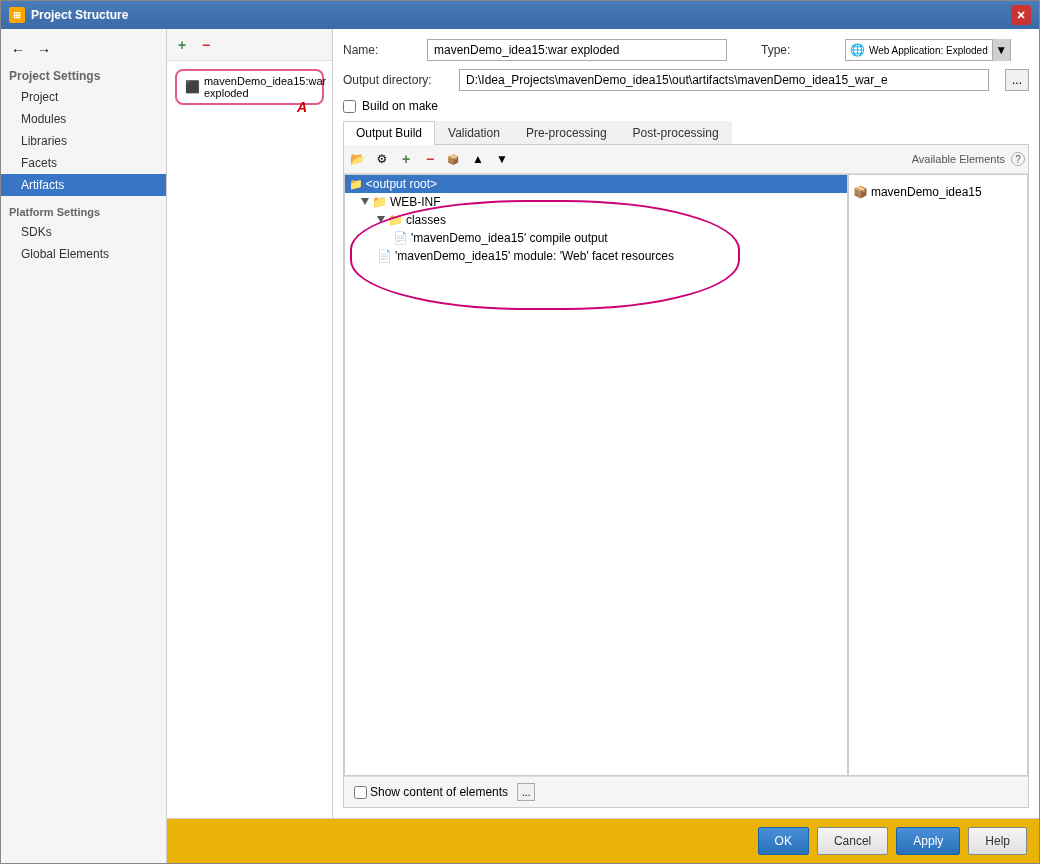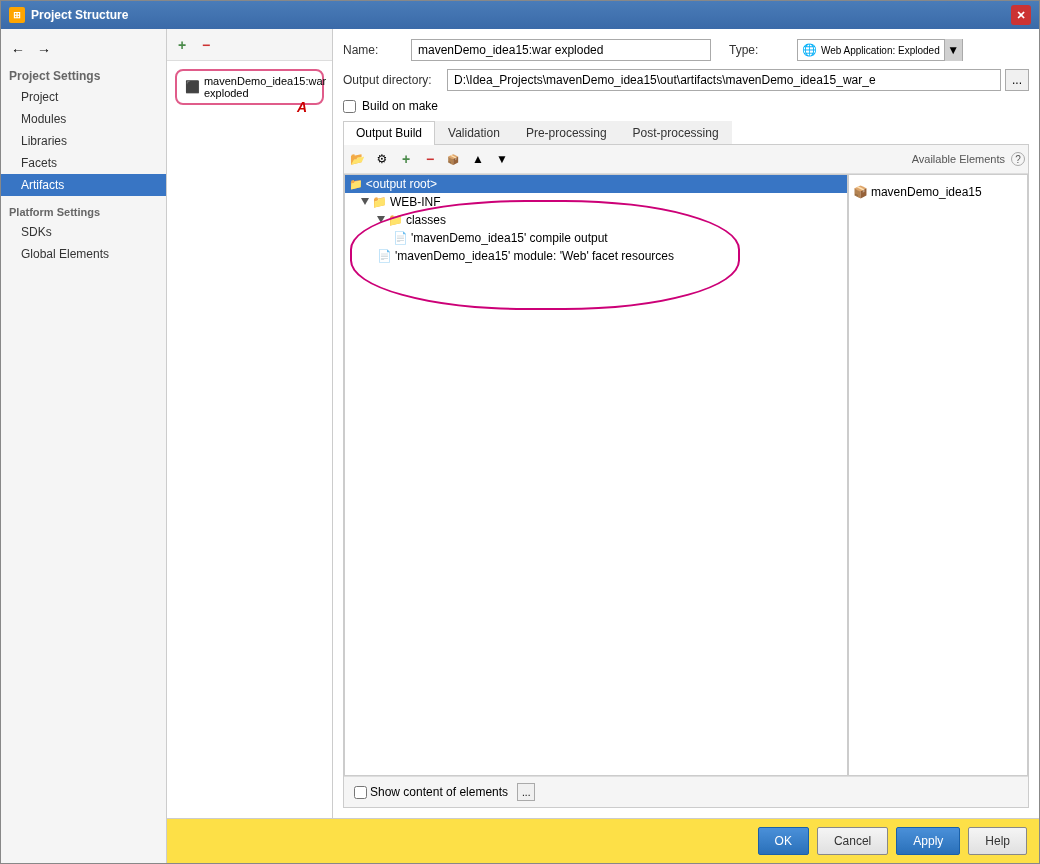--- a/index.html
+++ b/index.html
@@ -30,26 +30,26 @@
     
     .artifacts-panel { width: 166px; border-right: 1px solid #ccc; flex-shrink: 0; background: white; position: relative; }
     
     .split-area { display: flex; flex: 1; overflow: hidden; }
     
     .artifact-item { padding: 4px 8px; display: flex; align-items: center; gap: 4px; cursor: pointer; border: 2px solid transparent; }
     .artifact-item.highlighted { border: 2px solid #e05c8a; border-radius: 8px; margin: 4px; }
     
     .right-panel { flex: 1; display: flex; flex-direction: column; padding: 10px; }
     
-    .form-row { display: flex; align-items: center; gap: 8px; margin-bottom: 8px; }
+    .form-row { display: flex; align-items: center; gap: 24px; margin-bottom: 8px; }
     .form-label { color: #333; min-width: 60px; }
     .form-input { border: 1px solid #aaa; padding: 2px 6px; height: 22px; flex: 1; max-width: 300px; font-size: 12px; background: white; }
     .type-dropdown-arrow { width: 18px; height: 22px; background: #d0d0d0; border-left: 1px solid #aaa; display: flex; align-items: center; justify-content: center; cursor: pointer; }
     
-    .output-dir-row { display: flex; align-items: center; gap: 4px; margin-bottom: 8px; }
+    .output-dir-row { display: flex; align-items: center; gap: 16px; margin-bottom: 8px; }
     .output-dir-label { color: #333; min-width: 100px; }
     .output-dir-input { border: 1px solid #aaa; padding: 2px 6px; height: 22px; flex: 1; font-size: 12px; background: white; }
     .output-dir-btn { border: 1px solid #aaa; background: #f0f0f0; padding: 2px 6px; height: 22px; cursor: pointer; }
     
     .checkbox-row { display: flex; align-items: center; gap: 6px; margin-bottom: 8px; }
     
     .tabs-bar { display: flex; border-bottom: 1px solid #ccc; margin-bottom: 0; }
     .tab { padding: 4px 12px; cursor: pointer; border: 1px solid transparent; border-bottom: none; font-size: 12px; color: #333; background: #f0f0f0; }
     .tab.active { background: white; border-color: #ccc; border-bottom-color: white; margin-bottom: -1px; color: #000; }
     
@@ -68,21 +68,21 @@
     
     .triangle { display: inline-block; width: 8px; height: 8px; }
     .triangle-down { border-left: 4px solid transparent; border-right: 4px solid transparent; border-top: 7px solid #555; }
     
     .annotation-label { position: absolute; color: #cc0000; font-weight: bold; font-size: 14px; font-style: italic; }
     
     .bottom-area { display: flex; align-items: center; padding: 6px 10px; border-top: 1px solid #ddd; background: #f5f5f5; flex-shrink: 0; }
     .show-content-check { display: flex; align-items: center; gap: 3px; }
     .dots-btn { border: 1px solid #aaa; background: #f0f0f0; padding: 1px 4px; cursor: pointer; font-size: 10px; height: 18px; margin-left: 6px; }
     
-    .footer { display: flex; justify-content: flex-end; align-items: center; padding: 8px 12px; gap: 8px; background: #fde047; border-top: 1px solid #ccc; flex-shrink: 0; }
+    .footer { display: flex; justify-content: flex-end; align-items: center; padding: 8px 12px; gap: 8px; background: #eab308; border-top: 1px solid #ccc; flex-shrink: 0; }
     .btn { padding: 4px 16px; height: 28px; cursor: pointer; font-size: 12px; border: 1px solid #888; border-radius: 2px; }
     .btn-ok { background: linear-gradient(to bottom, #4a90d9, #2a70b9); color: white; border-color: #1a60a9; }
     .btn-cancel { background: linear-gradient(to bottom, #f5f5f5, #e0e0e0); color: #333; }
     .btn-apply { background: linear-gradient(to bottom, #4a90d9, #2a70b9); color: white; border-color: #1a60a9; }
     .btn-help { background: linear-gradient(to bottom, #f5f5f5, #e0e0e0); color: #333; }
     
     .toolbar-btn { width: 22px; height: 22px; border: 1px solid transparent; background: transparent; cursor: pointer; display: flex; align-items: center; justify-content: center; font-size: 12px; }
     
     .plus-icon { color: #4a8a4a; font-weight: bold; font-size: 14px; }
     .minus-icon { color: #cc3333; font-weight: bold; font-size: 14px; }

